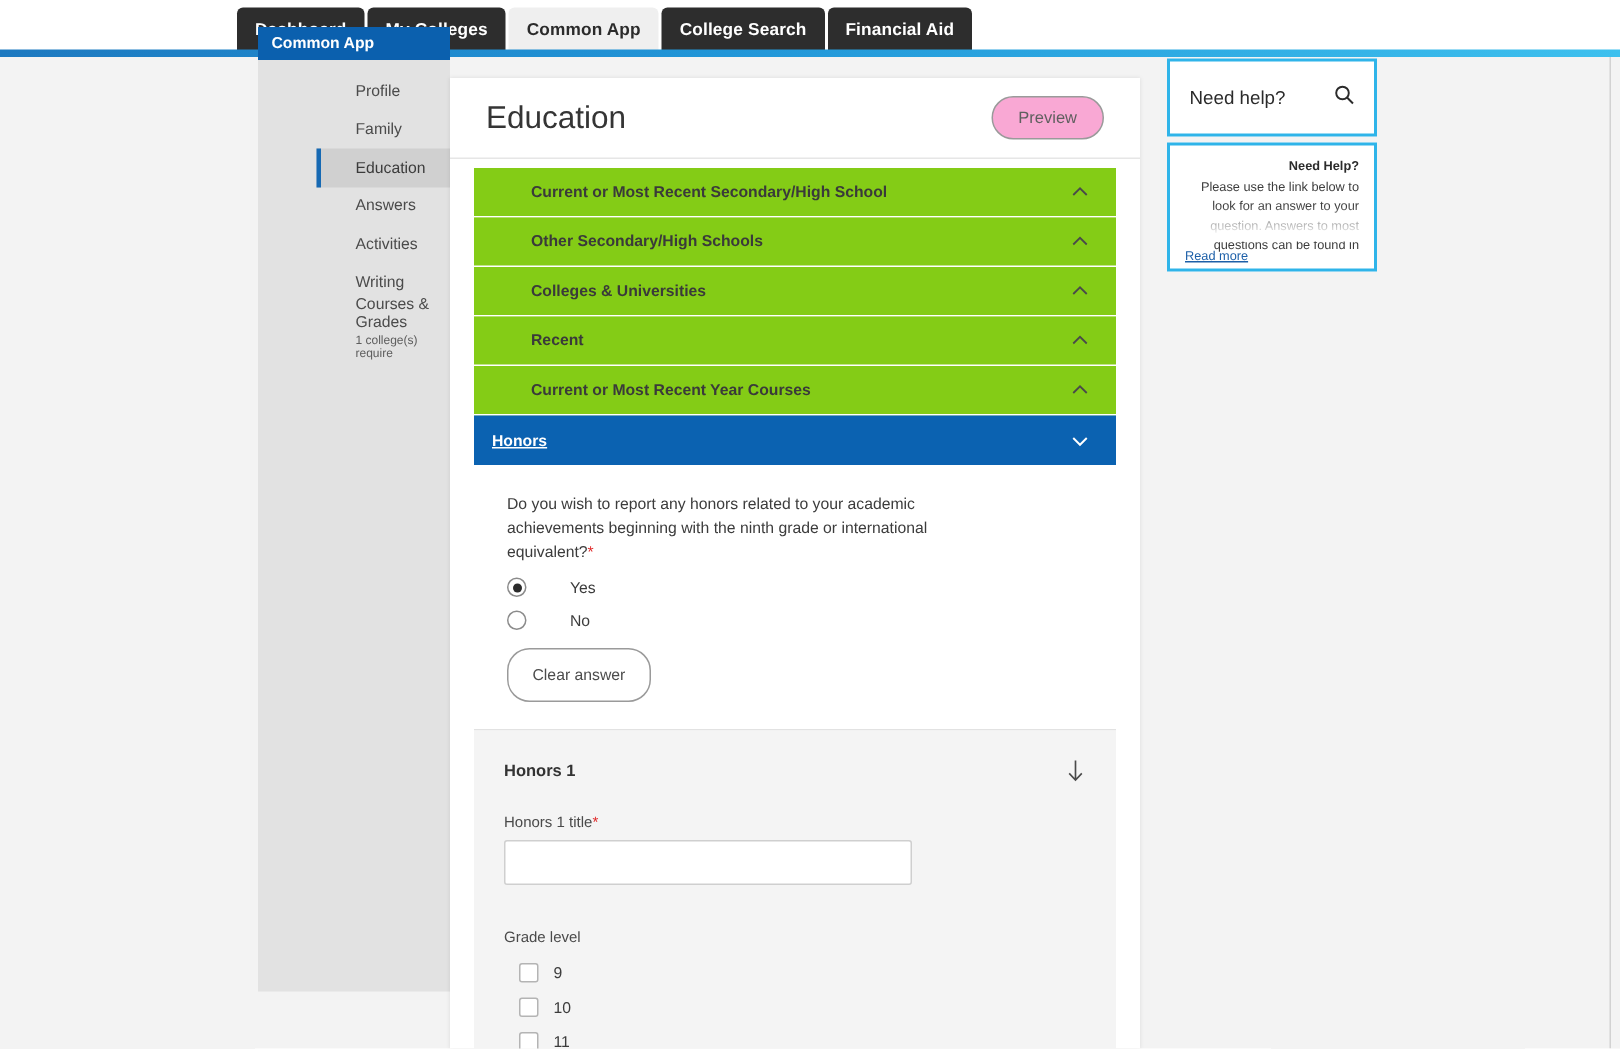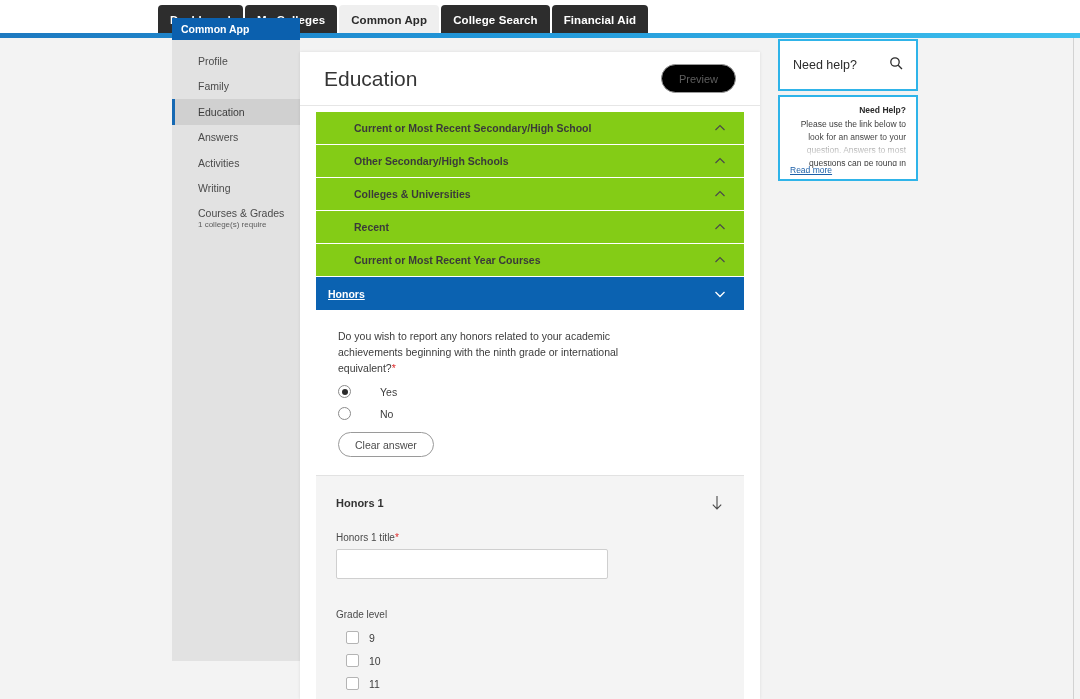--- a/index.html
+++ b/index.html
@@ -52,21 +52,21 @@
     position: absolute; left: 172px; top: 18px;
     width: 128px; height: 643px;
     background: #e2e2e2;
   }
   .sidebar-header {
     height: 22px; background: #0b60ae;
     display: flex; align-items: center;
     padding-left: 9px;
     color: #ffffff; font-size: 10.5px; font-weight: bold;
   }
-  .nav { padding-top: 8px; }
+  .nav { padding-top: 8px; padding-left: 39px; }
   .nav-item {
     position: relative;
     height: 25.5px;
     display: flex; flex-direction: column; justify-content: center;
     padding-left: 26px;
     font-size: 10.5px; color: #4b4b4b;
   }
   .nav-item .sub { font-size: 8px; color: #5d5d5d; margin-top: 1px; }
   .nav-item.active {
     background: #d0d0d0; color: #3b3b3b;
@@ -94,21 +94,21 @@
   .card-header {
     height: 54px; padding: 0 24px;
     display: flex; align-items: center; justify-content: space-between;
     border-bottom: 1px solid #e6e6e6;
     margin: 0 0 0 0;
   }
   .card-title { font-size: 21px; color: #353535; font-weight: normal; }
   .preview-btn {
     height: 29px; padding: 0 17px;
     border: 1px solid #9a9a9a; border-radius: 16px;
-    background: #000000; color: #5f5f5f; font-size: 11px;
+    background: #f9a8d4; color: #5f5f5f; font-size: 11px;
     font-family: "Liberation Sans", sans-serif;
     display: flex; align-items: center;
     cursor: pointer;
   }
 
   .sections { padding: 6px 16px 0 16px; }
   .section-row {
     height: 33px;
     display: flex; align-items: center; justify-content: space-between;
     padding: 0 17px 0 38px;
@@ -142,21 +142,21 @@
     border: 1px solid #8b8b8b; background: #ffffff;
     margin-right: 9px; position: relative; flex: none;
   }
   .radio.checked::after {
     content: ""; position: absolute; left: 2.5px; top: 2.5px;
     width: 6px; height: 6px; border-radius: 50%; background: #2b2b2b;
   }
   .radio-label { font-size: 10.5px; color: #3c3c3c; margin-left: 20px; }
   .clear-btn {
     margin-left: 22px; margin-top: 12px;
-    height: 25px; padding: 0 16px;
+    height: 36px; padding: 0 16px;
     border: 1px solid #9a9a9a; border-radius: 15px;
     background: #ffffff; color: #4c4c4c; font-size: 10.5px;
     font-family: "Liberation Sans", sans-serif;
     display: inline-flex; align-items: center; cursor: pointer;
   }
 
   .divider { height: 1px; background: #e2e2e2; margin: 0 16px; }
 
   
   .honors-panel {

